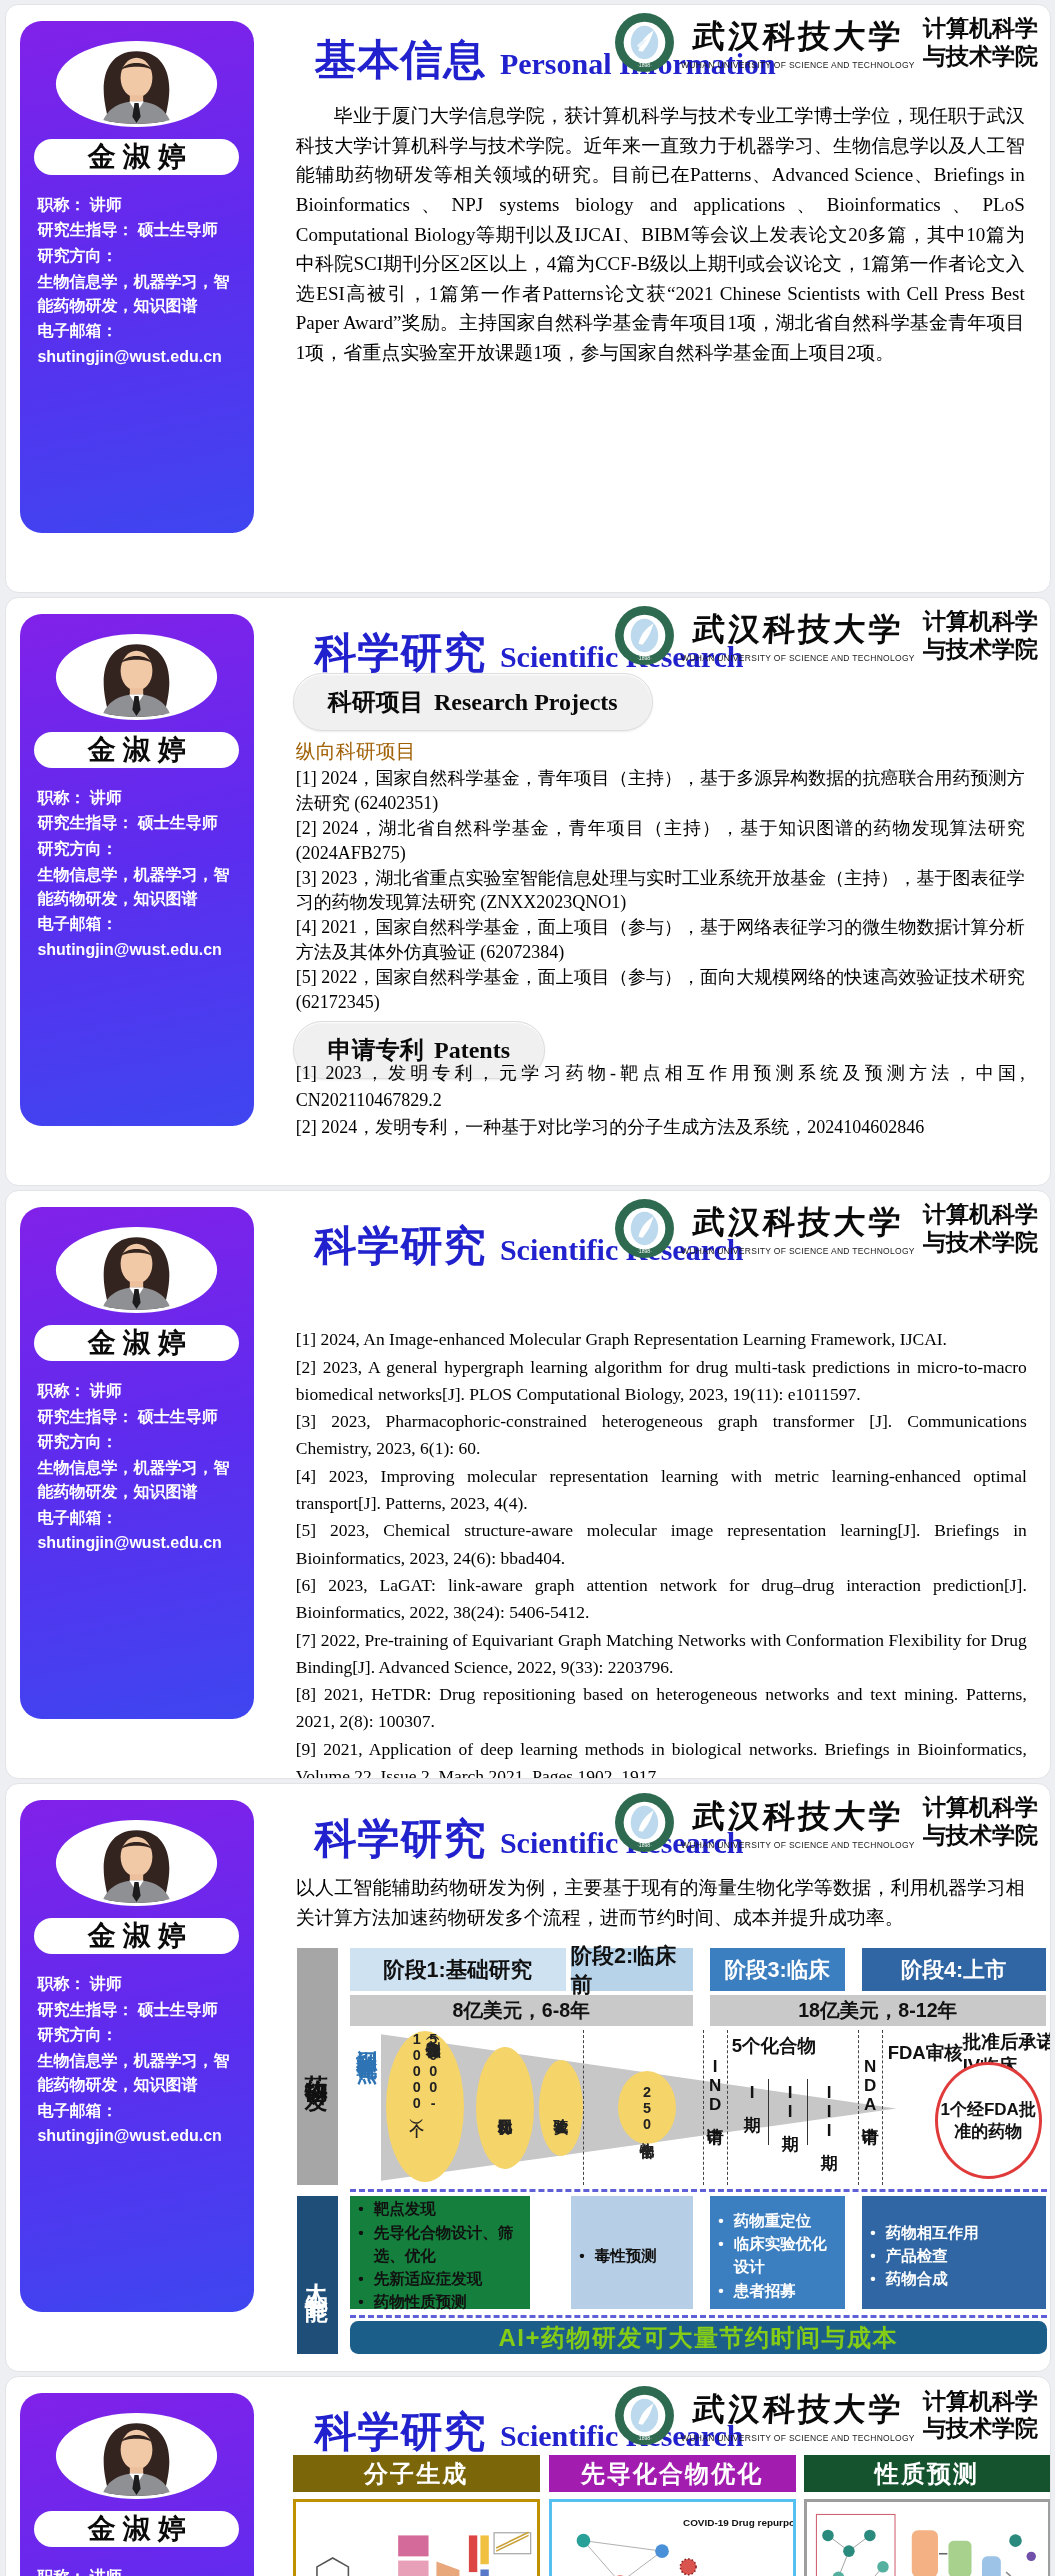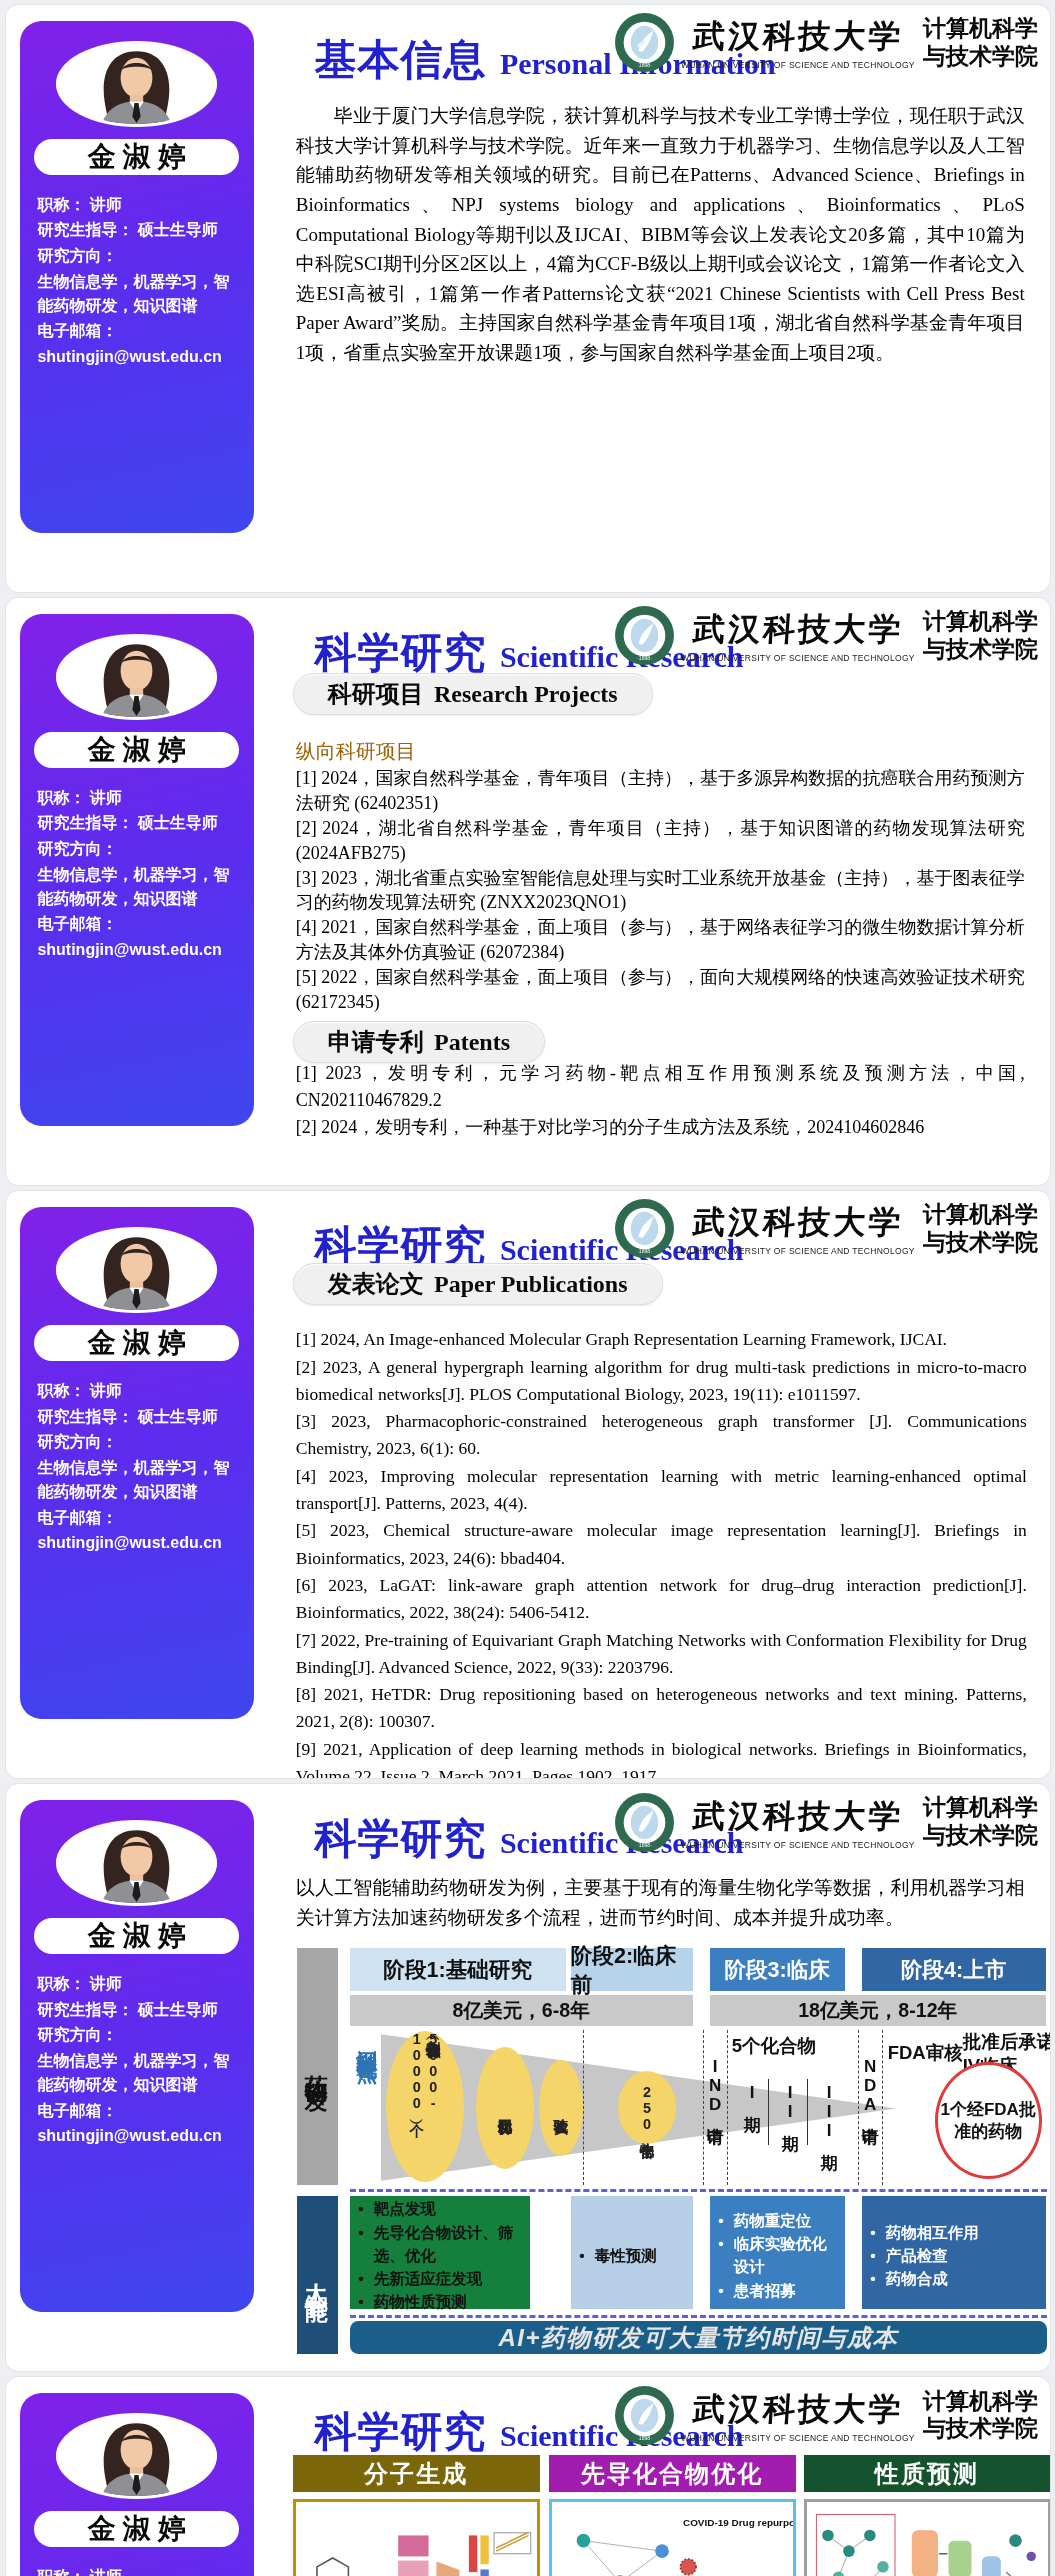--- a/index.html
+++ b/index.html
@@ -36,21 +36,21 @@
   .logo{position:absolute;top:7.2px;right:2.1px;display:flex;align-items:center;gap:6.2px;}
   .seal{width:61px;height:61px;flex:0 0 auto;}
   .logo-mid{display:flex;flex-direction:column;align-items:center;}
   .logo-cn{font-family:"DejaVu Serif","Liberation Serif",serif;font-size:32px;font-weight:900;
            letter-spacing:3.1px;color:#0a0a0a;transform:skewX(-4deg);white-space:nowrap;}
   .logo-en{font-size:8.5px;letter-spacing:0.3px;color:#1a1a1a;white-space:nowrap;margin-top:1px;}
   .logo-college{font-size:23px;font-weight:900;line-height:1.2;color:#0a0a0a;white-space:nowrap;margin-left:2.1px;}
 
   
   .pill{position:absolute;left:6.2px;height:40px;background:#f0f0f1;border:1px solid #dddddf;
-        border-radius:515px;display:flex;align-items:center;padding:0 34px;width:fit-content;
+        border-radius:515px;display:flex;align-items:center;padding:8px 34px;width:fit-content;
         box-shadow:inset 0 1px 1.5px #ffffff,0 1px 2.1px rgba(0,0,0,.08);white-space:nowrap;}
   .pill-cn{font-size:24px;font-weight:900;color:#0a0a0a;}
   .pill-en{font-family:"Liberation Serif",serif;font-size:24px;font-weight:700;color:#0a0a0a;margin-left:10.3px;}
 
   
   .para{position:absolute;left:9.3px;right:15.5px;font-family:"Liberation Serif","DejaVu Serif",serif;
         font-size:19px;line-height:1.56;text-align:justify;color:#000;}
   .indent{text-indent:2em;}
   .ref-list .ref{font-family:"Liberation Serif","DejaVu Serif",serif;color:#000;text-align:justify;}
   .list-label{position:absolute;left:9.3px;font-family:Liberation Serif, serif;font-size:20px;color:#a16207;}
@@ -85,21 +85,21 @@
             border-radius:50%;display:flex;align-items:center;justify-content:center;text-align:center;
             font-size:17px;font-weight:700;color:#111;line-height:1.3;background:#fff;}
   .dash-h{position:absolute;left:57px;width:697px;border-top:3.1px dashed #5f5fd8;}
   .ai-box{position:absolute;top:248px;height:113px;box-sizing:border-box;padding:9.3px 4.1px 4.1px 24px;
           display:flex;flex-direction:column;justify-content:center;}
   .ai-box .ai-bullet{font-size:15.5px;font-weight:700;line-height:1.5;position:relative;}
   .ai-box .ai-bullet::before{content:"•";position:absolute;left:-15.5px;}
   .ai-light{color:#111;}
   .ai-dark{color:#fff;}
   .banner{position:absolute;left:57px;top:373px;width:697px;height:33px;background:#1b5e8a;border-radius:8.2px;
-          display:flex;align-items:center;justify-content:center;color:#e5e5e5;font-size:24px;font-weight:900;letter-spacing:1.5px;font-style:italic;}
+          display:flex;align-items:center;justify-content:center;color:#84cc16;font-size:24px;font-weight:900;letter-spacing:1.5px;}
 
   
   .tile-h{position:absolute;height:37px;width:247px;display:flex;align-items:center;justify-content:center;
           color:#fff;font-size:24px;font-weight:900;letter-spacing:2.1px;}
   .tile-box{position:absolute;width:247px;background:#fff;border:3.1px solid #999;box-sizing:border-box;}
   .tile-box svg{display:block;width:100%;height:100%;}
 </style>
 </head>
 <body>
 
@@ -266,24 +266,20 @@
           <text x="60" y="109" font-size="10" fill="#ffffff" text-anchor="middle">·1898·</text>
         </svg>
         <div class="logo-mid">
           <div class="logo-cn">武汉科技大学</div>
           <div class="logo-en">WUHAN UNIVERSITY OF SCIENCE AND TECHNOLOGY</div>
         </div>
         <div class="logo-college">
           <div>计算机科学</div>
           <div>与技术学院</div>
         </div>
-      </div>
-      <div class="pill" style="top:72px;">
-        <span class="pill-cn">发表论文</span>
-        <span class="pill-en">Paper Publications</span>
       </div>
       <div class="pubs ref-list" style="top:135px;">
           <div class="ref">[1] 2024, An Image-enhanced Molecular Graph Representation Learning Framework, IJCAI.</div>
           <div class="ref">[2] 2023, A general hypergraph learning algorithm for drug multi-task predictions in micro-to-macro biomedical networks[J]. PLOS Computational Biology, 2023, 19(11): e1011597.</div>
           <div class="ref">[3] 2023, Pharmacophoric-constrained heterogeneous graph transformer [J]. Communications Chemistry, 2023, 6(1): 60.</div>
           <div class="ref">[4] 2023, Improving molecular representation learning with metric learning-enhanced optimal transport[J]. Patterns, 2023, 4(4).</div>
           <div class="ref">[5] 2023, Chemical structure-aware molecular image representation learning[J]. Briefings in Bioinformatics, 2023, 24(6): bbad404.</div>
           <div class="ref">[6] 2023, LaGAT: link-aware graph attention network for drug–drug interaction prediction[J]. Bioinformatics, 2022, 38(24): 5406-5412.</div>
           <div class="ref">[7] 2022, Pre-training of Equivariant Graph Matching Networks with Conformation Flexibility for Drug Binding[J]. Advanced Science, 2022, 9(33): 2203796.</div>
           <div class="ref">[8] 2021, HeTDR: Drug repositioning based on heterogeneous networks and text mining. Patterns, 2021, 2(8): 100307.</div>

